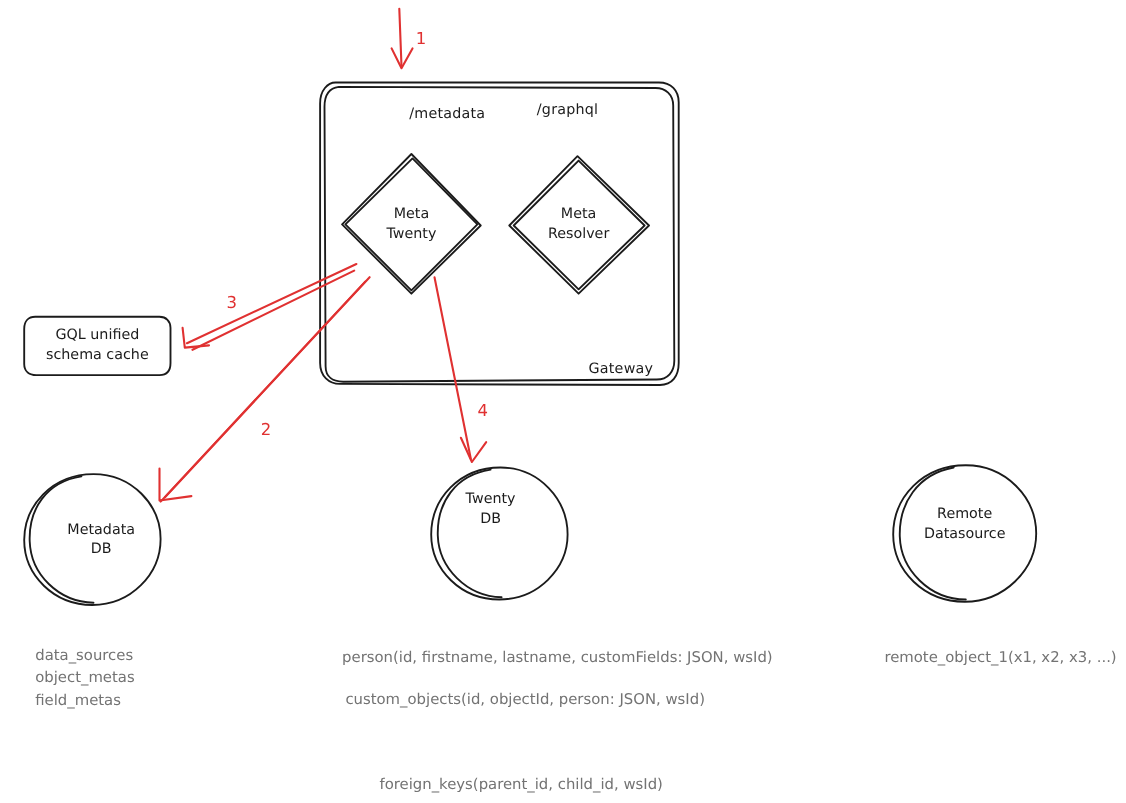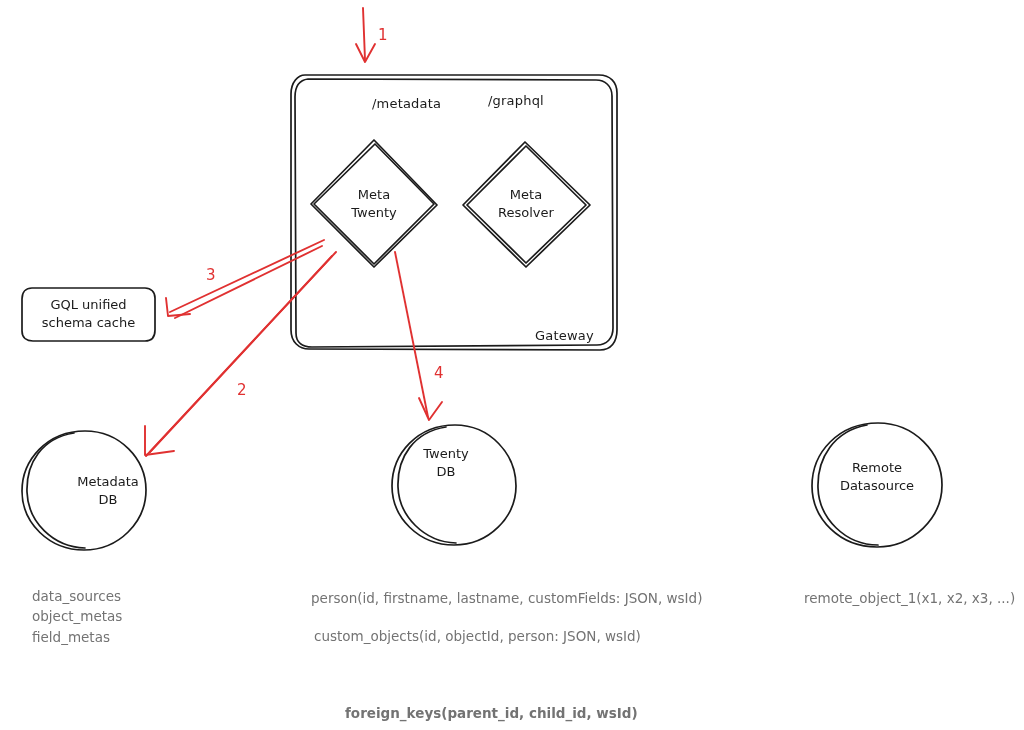--- a/index.html
+++ b/index.html
@@ -111,28 +111,28 @@
   <div class="lbl" style="left:535px; top:327px;">Gateway</div>
 
   <div class="node-label" style="left:314px; top:186px; width:120px;">Meta
 Twenty</div>
   <div class="node-label" style="left:466px; top:186px; width:120px;">Meta
 Resolver</div>
 
   <div class="node-label" style="left:24px; top:296px; width:129px;">GQL unified
 schema cache</div>
 
-  <div class="node-label" style="left:24px; top:473px; width:136px;margin-left:16px;">Metadata
+  <div class="node-label" style="left:24px; top:473px; width:136px;">Metadata
 DB</div>
   <div class="node-label" style="left:394px; top:445px; width:104px;">Twenty
 DB</div>
   <div class="node-label" style="left:817px; top:459px; width:120px;">Remote
 Datasource</div>
 
   <div class="bottom-text" style="left:32px; top:586px;">data_sources
 object_metas
 field_metas</div>
   <div class="bottom-text" style="left:311px; top:588px;">person(id, firstname, lastname, customFields: JSON, wsId)</div>
   <div class="bottom-text" style="left:314px; top:626px;">custom_objects(id, objectId, person: JSON, wsId)</div>
   <div class="bottom-text" style="left:804px; top:588px;">remote_object_1(x1, x2, x3, ...)</div>
-  <div class="bottom-text" style="left:345px; top:703px;font-weight:bold;">foreign_keys(parent_id, child_id, wsId)</div>
+  <div class="bottom-text" style="left:345px; top:703px;">foreign_keys(parent_id, child_id, wsId)</div>
 
 </div>
 
 </body></html>

